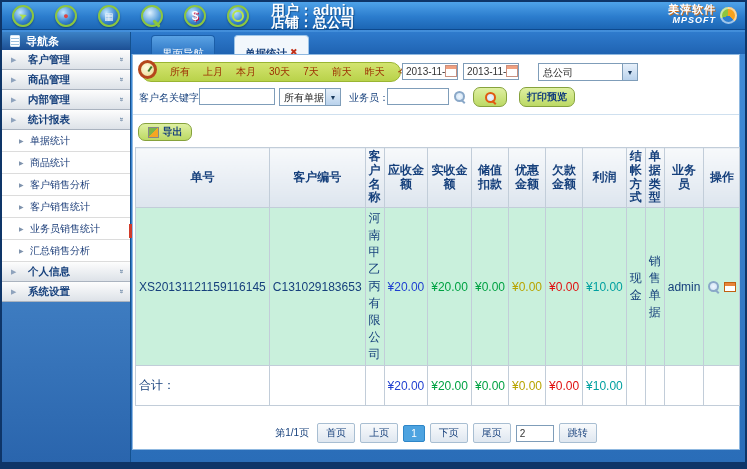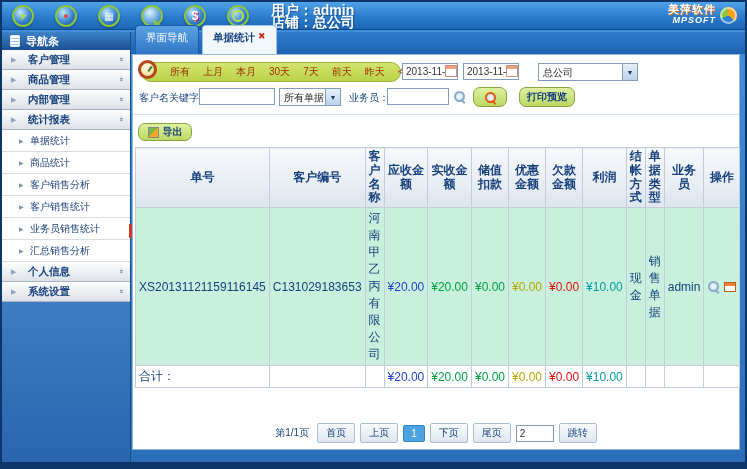--- a/index.html
+++ b/index.html
@@ -61,21 +61,21 @@
   .submenu { background:#fff; }
   .sub { position:relative; height:22px; border-bottom:1px solid #dcdcdc; color:#1a3c78;
     font-size:10px; display:flex; align-items:center; padding-left:28px; cursor:pointer; }
   .sub .tri { position:absolute; left:17px; font-size:6px; color:#7f93ad; }
   .red-sliver { position:absolute; right:-2px; top:192px; width:3px; height:14px; background:#d23b2a; }
 
   
   .content { position:absolute; left:129px; top:30px; right:0; bottom:0; }
   .tabbar { position:absolute; left:0; top:0; right:0; height:22px;
     background:linear-gradient(180deg,#2f7bcd,#1f63b2); display:flex; align-items:flex-end; padding-left:4px; gap:3px; }
-  .tab { height:29px; padding:5px 10px 0; font-size:10.5px; border-radius:4px 4px 0 0; cursor:pointer; }
+  .tab { height:19px; padding:11px 10px 0; font-size:10.5px; border-radius:4px 4px 0 0; cursor:pointer;margin-left:16px; }
   .tab.inactive { background:linear-gradient(180deg,#5aa2e4,#2f77c5); border:1px solid #1b5ea8; border-bottom:none; color:#fff; }
   .tab.active { background:#f2f7fc; border:1px solid #9ec5e8; border-bottom:none; color:#16407c; font-weight:bold; }
   .tab .close { color:#c23018; font-size:9px; font-weight:bold; margin-left:3px; vertical-align:top; cursor:pointer; }
 
   .panel { position:absolute; left:1px; top:22px; right:5px; bottom:12px;
     background:#fff; border:1px solid #8fb8e0;text-decoration:underline; }
 
   
   .filters { position:absolute; left:0; top:0; right:0; height:60px; border-bottom:1px solid #cfe0ef; }
   .quickbar { position:absolute; left:8px; top:7px; width:260px; height:20px; border-radius:10px;
@@ -111,21 +111,21 @@
   
   .export-btn { position:absolute; left:5px; top:68px; width:54px; height:18px; }
   .xls-ico { width:11px; height:11px; border:1px solid #888;
     background:linear-gradient(135deg,#7ab648 50%,#f5a623 50%); }
 
   
   table.grid { position:absolute; left:2px; top:92px; border-collapse:collapse; table-layout:fixed; }
   .grid th, .grid td { border:1px solid #c2cdd9; font-size:12px; padding:2px 3px; overflow:hidden; }
   .grid th { background:linear-gradient(180deg,#f7f9fb,#dde5ee); color:#16407c; font-weight:bold;
     text-align:center; line-height:1.15; height:26px; cursor:pointer; }
-  .grid td { height:22px; }
+  .grid td { height:40px; }
   .row-data td { background:#c9f0dc; }
   .row-total td { background:#fff; }
   .t-left { text-align:left; color:#16407c; }
   .t-c { text-align:center; }
   .ops { display:flex; align-items:center; justify-content:center; gap:4px; }
   .win-ico { position:relative; width:12px; height:10px; background:#fff; border:1px solid #c06010; cursor:pointer; }
   .win-ico::before { content:""; position:absolute; left:0; top:0; right:0; height:3px; background:#e8853a; }
 
   
   .pager { position:absolute; left:0; right:0; bottom:6px; display:flex; align-items:center; justify-content:center; gap:5px; }

